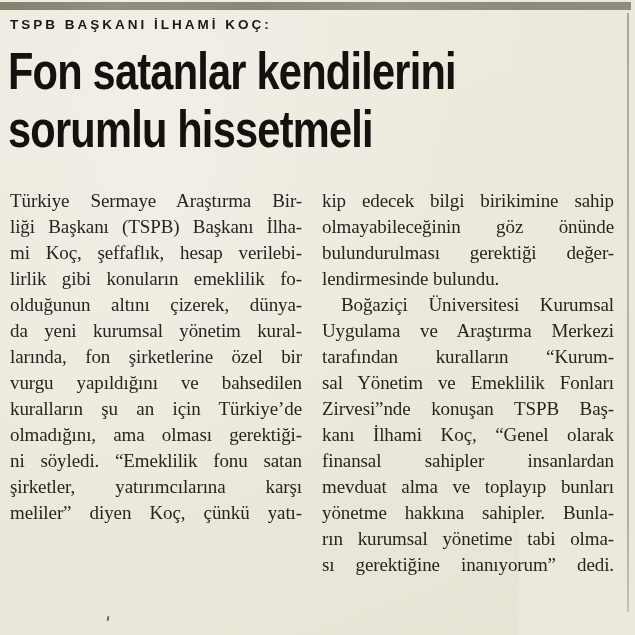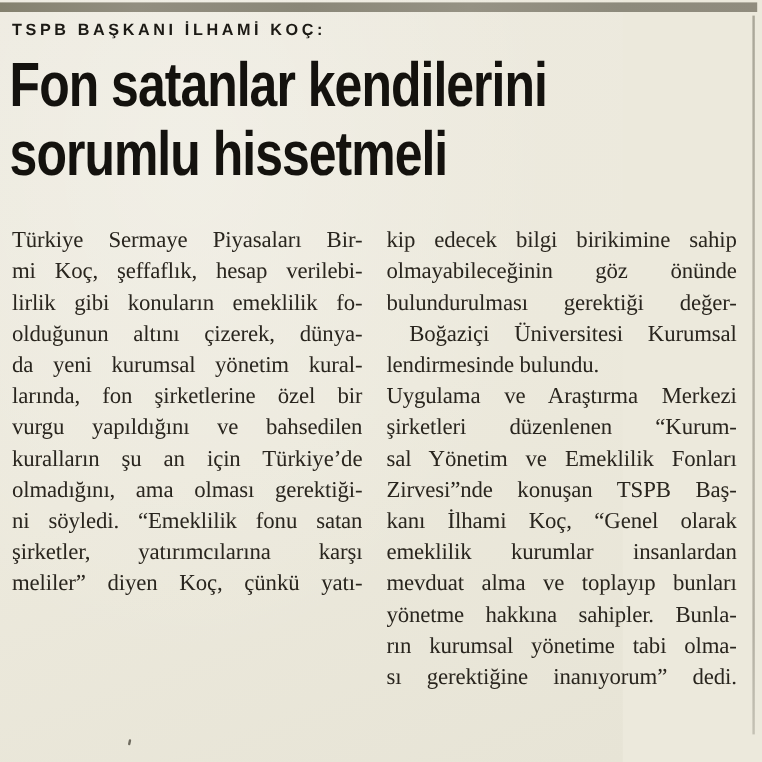--- a/index.html
+++ b/index.html
@@ -116,46 +116,47 @@
   <div class="kicker">TSPB BAŞKANI İLHAMİ KOÇ:</div>
 
   <h1 class="headline" style="margin:0;">
     <div class="hl-line">Fon satanlar kendilerini</div>
     <div class="hl-line">sorumlu hissetmeli</div>
   </h1>
 
   <div class="columns">
 
     <div class="col col-left">
-      <div class="body-line">Türkiye Sermaye Piyasaları Bir-</div>
+      <div class="body-line">Türkiye Sermaye Araştırma Bir-</div>
+      <div class="body-line">liği Başkanı (TSPB) Başkanı İlha-</div>
       <div class="body-line">mi Koç, şeffaflık, hesap verilebi-</div>
       <div class="body-line">lirlik gibi konuların emeklilik fo-</div>
       <div class="body-line">olduğunun altını çizerek, dünya-</div>
       <div class="body-line">da yeni kurumsal yönetim kural-</div>
       <div class="body-line">larında, fon şirketlerine özel bir</div>
       <div class="body-line">vurgu yapıldığını ve bahsedilen</div>
       <div class="body-line">kuralların şu an için Türkiye’de</div>
       <div class="body-line">olmadığını, ama olması gerektiği-</div>
       <div class="body-line">ni söyledi. “Emeklilik fonu satan</div>
       <div class="body-line">şirketler, yatırımcılarına karşı</div>
       <div class="body-line">meliler” diyen Koç, çünkü yatı-</div>
     </div>
 
     <div class="col col-right">
       <div class="body-line">kip edecek bilgi birikimine sahip</div>
       <div class="body-line">olmayabileceğinin göz önünde</div>
       <div class="body-line">bulundurulması gerektiği değer-</div>
+      <div class="body-line par-end">lendirmesinde bulundu.</div>
       <div class="body-line indent">Boğaziçi Üniversitesi Kurumsal</div>
-      <div class="body-line par-end">lendirmesinde bulundu.</div>
       <div class="body-line">Uygulama ve Araştırma Merkezi</div>
-      <div class="body-line">şirketleri düzenlenen “Kurum-</div>
+      <div class="body-line">tarafından kuralların “Kurum-</div>
       <div class="body-line">sal Yönetim ve Emeklilik Fonları</div>
       <div class="body-line">Zirvesi”nde konuşan TSPB Baş-</div>
       <div class="body-line">kanı İlhami Koç, “Genel olarak</div>
-      <div class="body-line">emeklilik kurumlar insanlardan</div>
+      <div class="body-line">finansal sahipler insanlardan</div>
       <div class="body-line">mevduat alma ve toplayıp bunları</div>
       <div class="body-line">yönetme hakkına sahipler. Bunla-</div>
       <div class="body-line">rın kurumsal yönetime tabi olma-</div>
       <div class="body-line">sı gerektiğine inanıyorum” dedi.</div>
     </div>
 
   </div>
 
   <div class="speck"></div>
 

